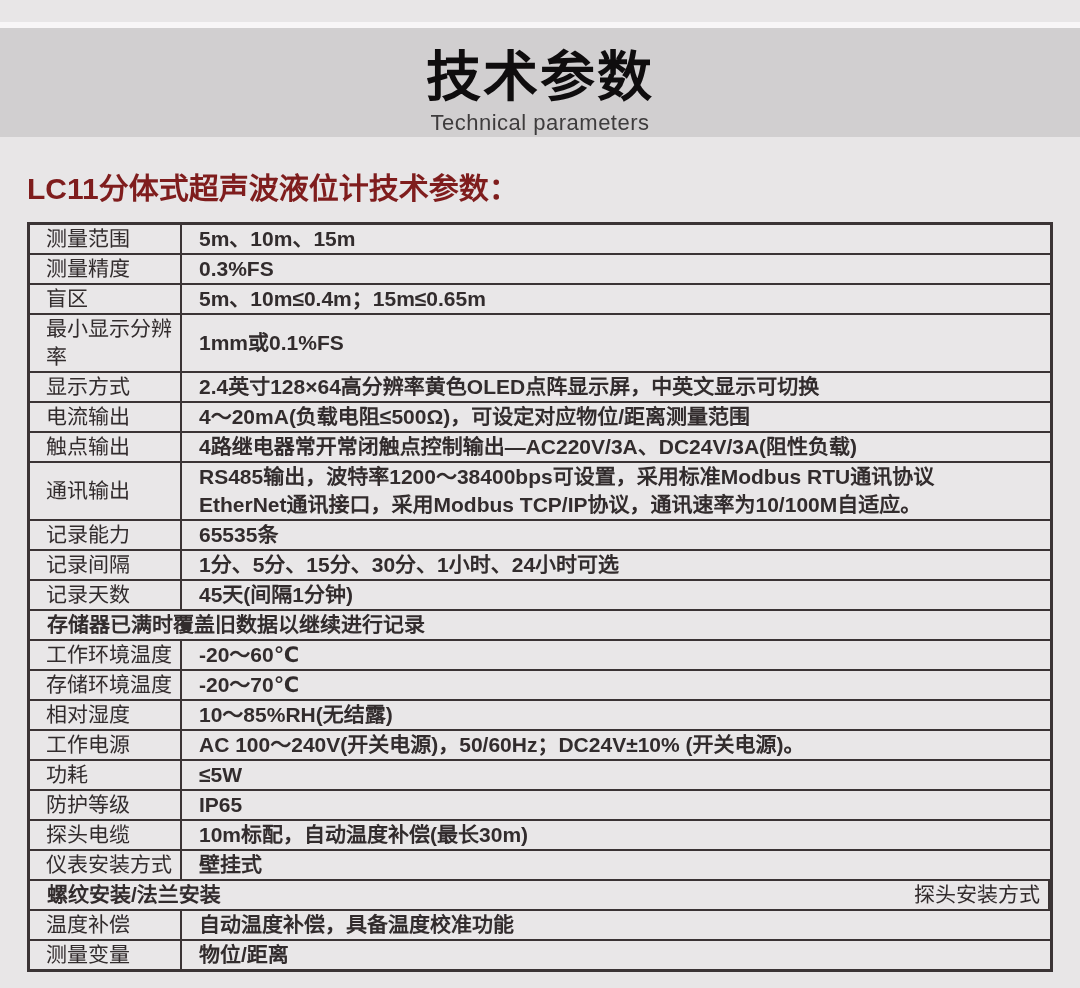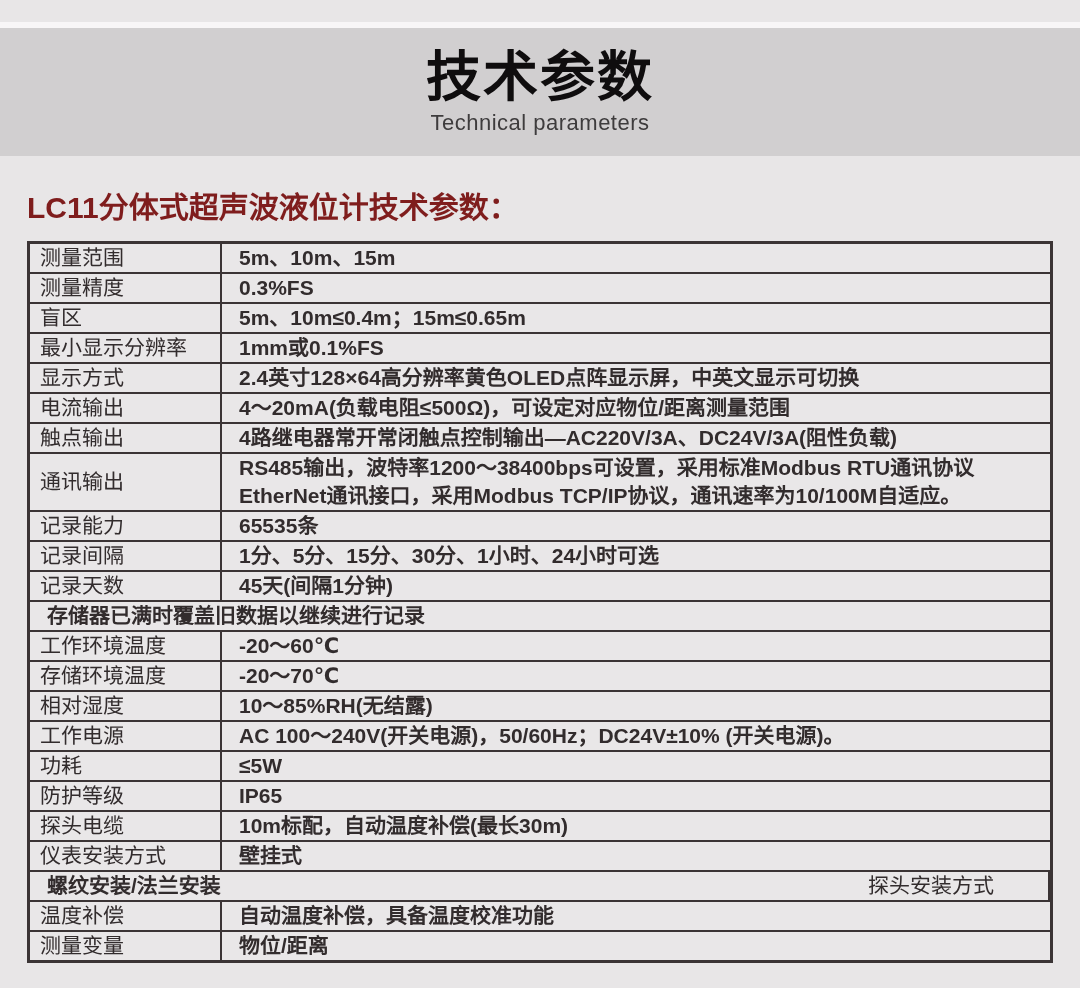--- a/index.html
+++ b/index.html
@@ -10,21 +10,21 @@
   body {
     height: 988px;
     background: #e8e6e7;
     color: #322c2d;
     overflow: hidden;
   }
   .pre-band   { height: 22px; background: #e8e6e7; }
   .white-line { height: 6px;  background: #f8f6f7; }
 
   .title-band {
-    height: 128px;
+    height: 109px;
     background: #d1cfd0;
     text-align: center;
   }
   .title-band h1 {
     padding-top: 20px;
     font-size: 55px;
     line-height: 58px;
     font-weight: 700;
     color: #0f0d0e;
     letter-spacing: 2px;
@@ -61,24 +61,24 @@
   .row:first-child { border-top: none; }
   .cell {
     display: flex;
     align-items: center;
     font-size: 21px;
     line-height: 28px;
     min-height: 28px;
     color: #322c2d;
   }
   .cell.label {
-    width: 192px;
+    width: 152px;
     flex: none;
     border-right: 2px solid #3b3435;
-    padding-left: 10px;
+    padding-left: 16px;
     padding-right: 6px;
   }
   .cell.value {
     flex: 1;
     padding-left: 17px;
     padding-right: 10px;
     white-space: pre-line;
     font-weight: bold;
   }
 </style>

